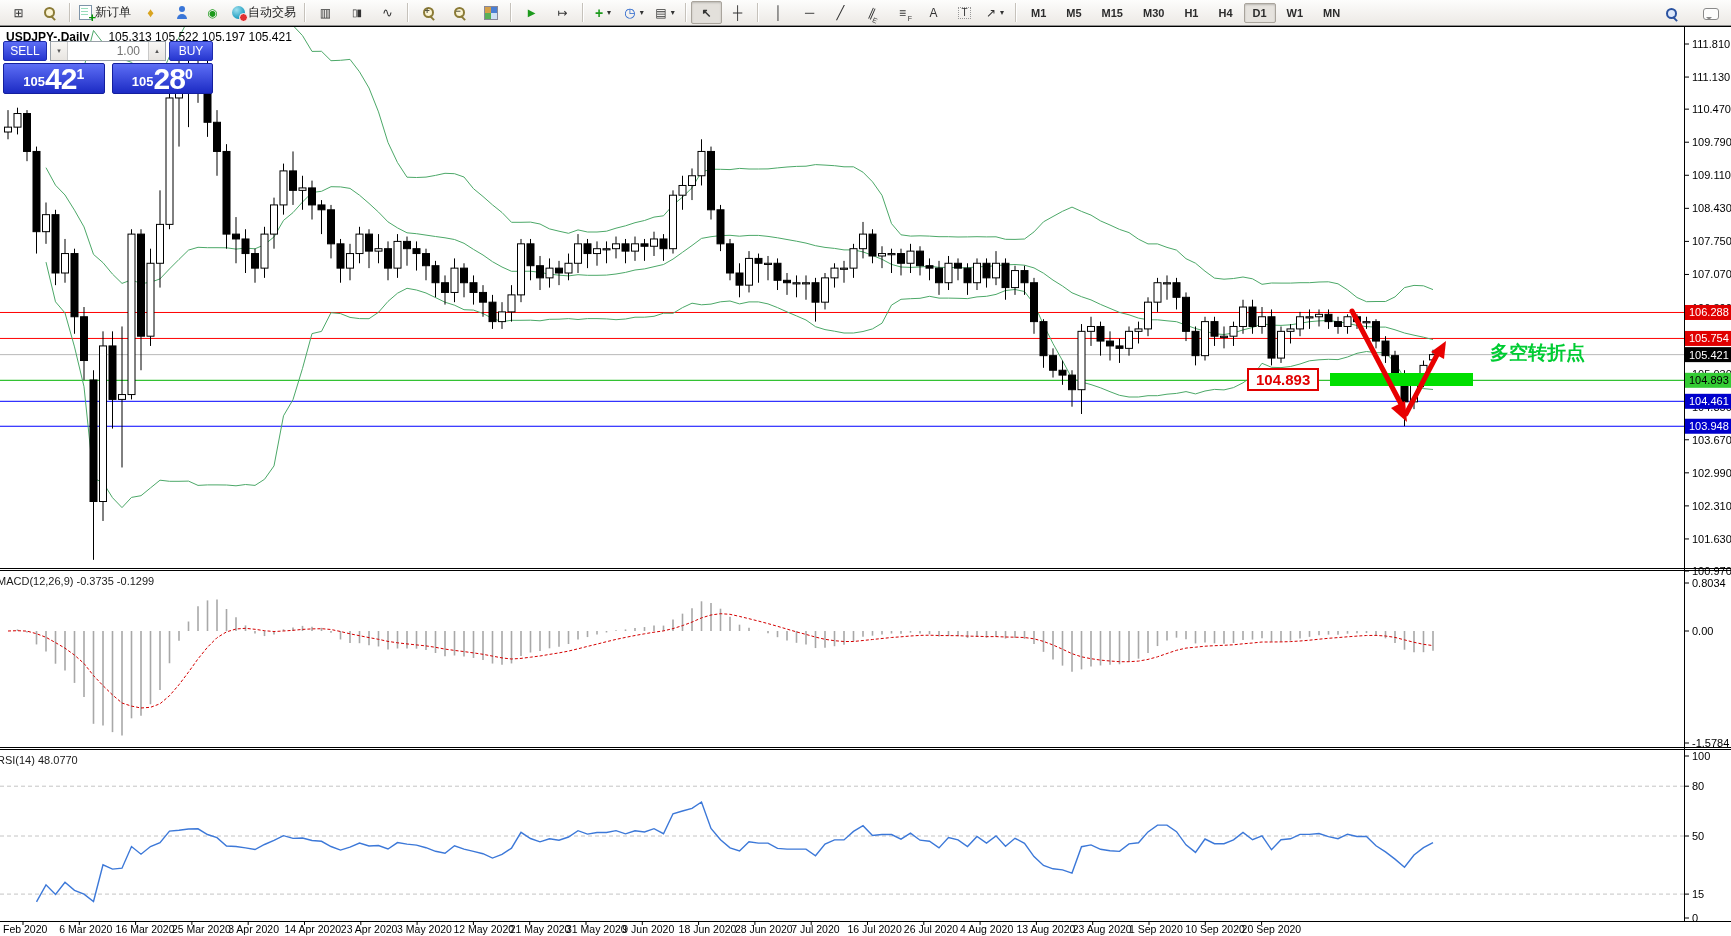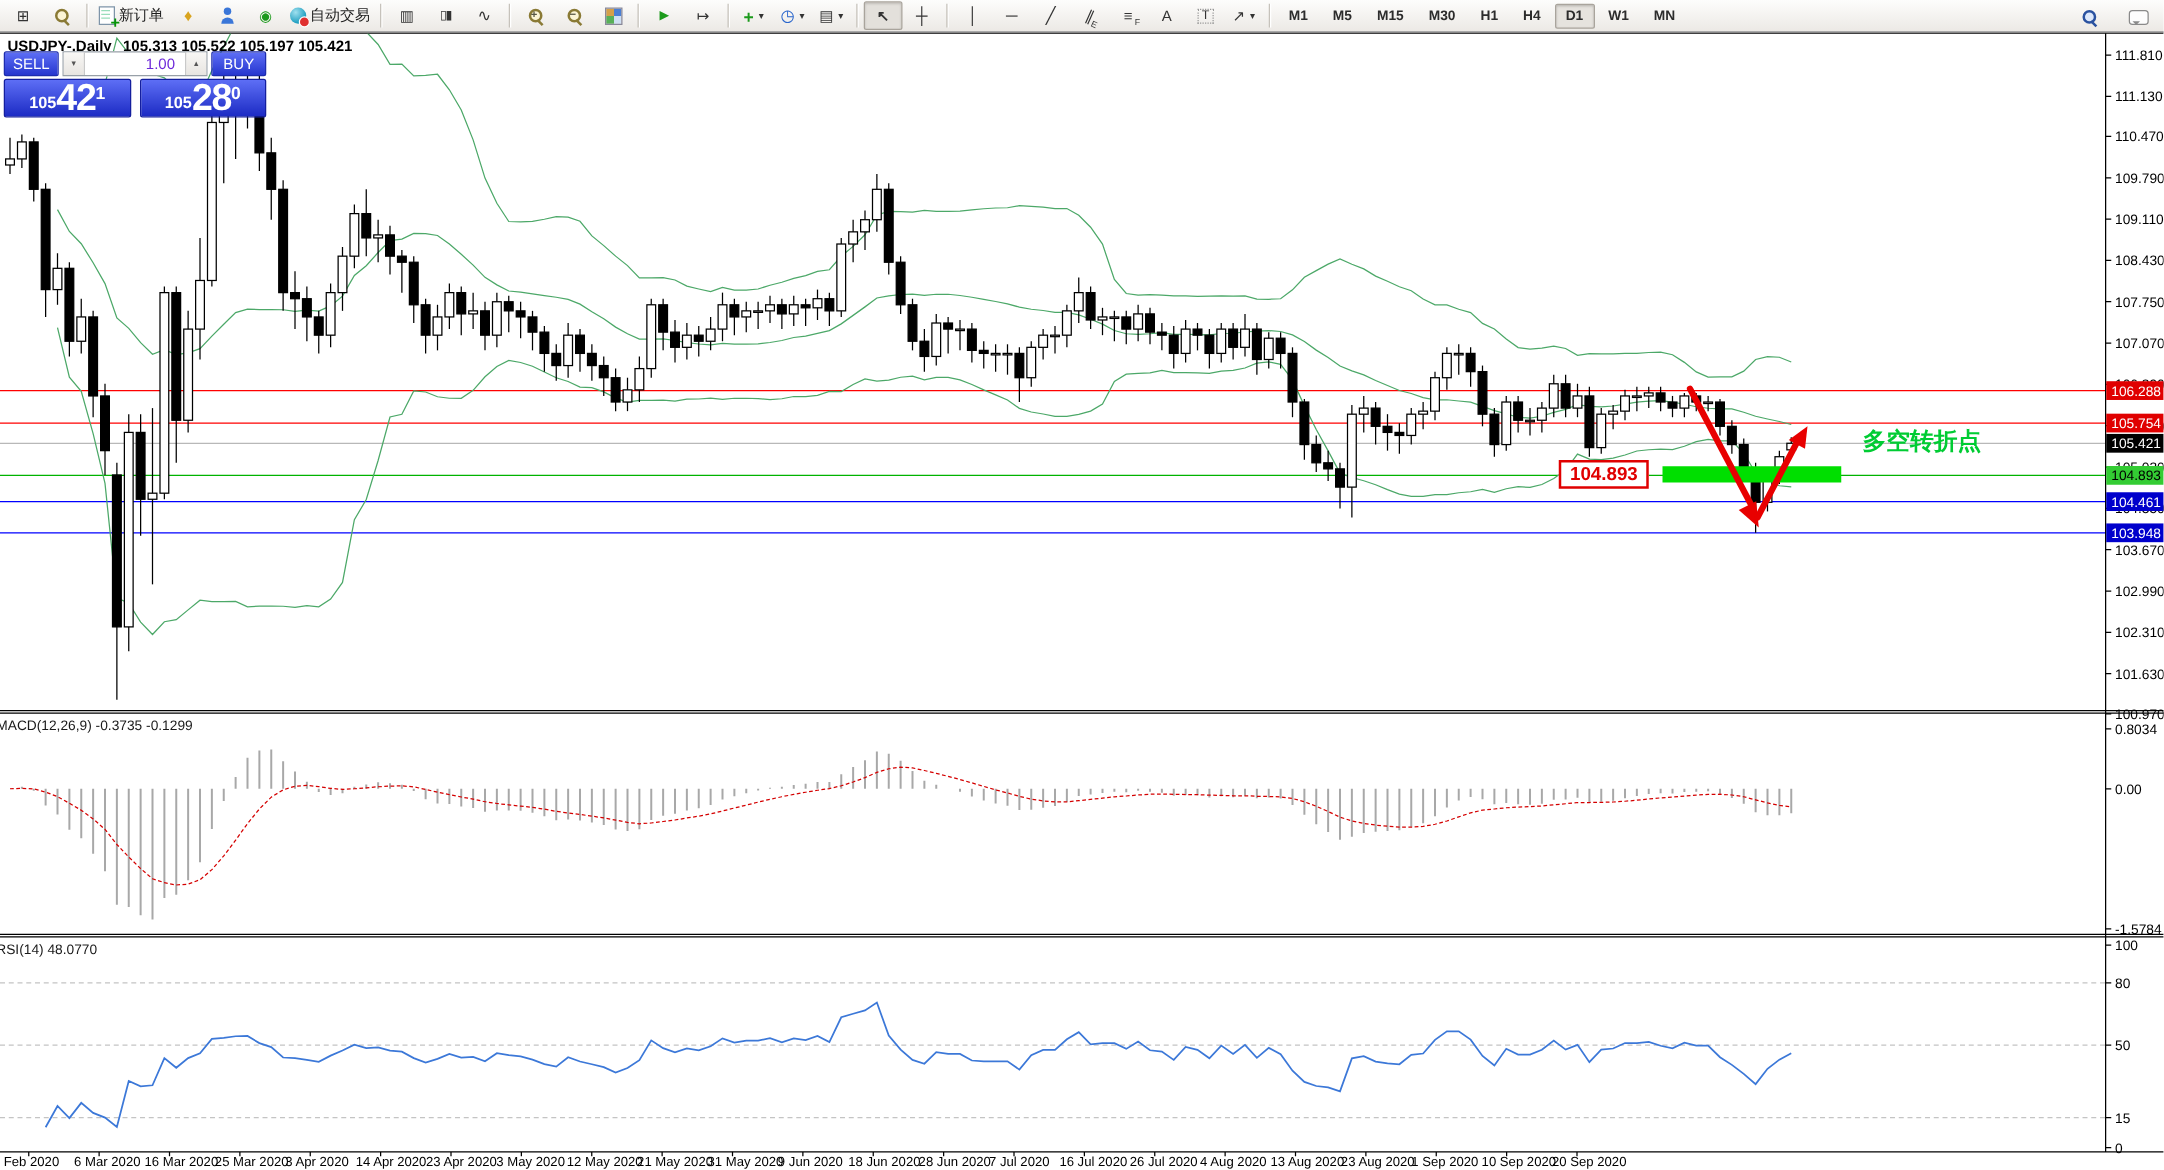--- a/index.html
+++ b/index.html
@@ -43,33 +43,33 @@
   .ic-chat::after{content:"";position:absolute;left:2px;bottom:-4px;border:3px solid transparent;border-top-color:#8a8a8a;}
   .ic-channel{position:relative;}
   .ic-channel::after{content:"E";position:absolute;right:-5px;bottom:-3px;font-size:7px;color:#333;}
   .ic-fibo{position:relative;}
   .ic-fibo::after{content:"F";position:absolute;right:-6px;bottom:-3px;font-size:7px;color:#333;}
   .ic-label-t{border:1px dotted #999;padding:0 2px;}
 
   
   #chart-svg{position:absolute;left:0;top:0;z-index:1;}
   #chart-title{position:absolute;left:6px;top:30px;z-index:10;font-size:12px;font-weight:bold;color:#000;letter-spacing:0;}
-  #chart-title .sp{margin-left:9px;font-weight:bold;}
+  #chart-title .sp{margin-left:19px;font-weight:normal;}
   .pane-label{position:absolute;left:2px;z-index:10;font-size:11px;color:#1a1a1a;background:transparent;}
   #macd-label{top:575px;} #rsi-label{top:754px;}
 
   #oneclick{position:absolute;left:3px;top:41px;width:210px;z-index:20;}
   .oc-row1{display:flex;height:20px;justify-content:center;}
   .btn-sell,.btn-buy{width:44px;background:linear-gradient(#5d6ef5,#2636cf);color:#fff;font-size:12px;
     display:flex;align-items:center;justify-content:center;border:1px solid #1d2cae;border-radius:2px;box-sizing:border-box;}
   .stepper{flex:1;display:flex;border:1px solid #98a0a8;background:#fff;margin:0 3px;box-sizing:border-box;}
   .step-btn{width:16px;background:linear-gradient(#f8f7f5,#e8e5e1);display:flex;align-items:center;justify-content:center;
     font-size:7px;color:#555;border-left:1px solid #c9c9c9;border-right:1px solid #c9c9c9;}
   .step-btn:first-child{border-left:none;} .step-btn:last-child{border-right:none;}
-  .vol{flex:1;display:flex;align-items:center;justify-content:flex-end;padding-right:8px;font-size:12px;color:#6d28d9;}
+  .vol{flex:1;display:flex;align-items:center;justify-content:flex-end;padding-right:8px;font-size:12px;color:#737373;}
   .oc-row2{display:flex;gap:7px;margin-top:2px;height:31px;}
   .pricebox{flex:1;background:linear-gradient(#5d6ef5,#1c2bc4);border:1px solid #141f9e;border-radius:2px;color:#fff;
     display:flex;align-items:flex-end;justify-content:center;padding-bottom:1px;box-sizing:border-box;}
   .p-small{font-size:13px;font-weight:bold;margin-bottom:3px;}
   .p-big{font-size:30px;font-weight:bold;line-height:.88;letter-spacing:-1px;}
   .p-sup{font-size:14px;font-weight:bold;align-self:flex-start;margin-top:2px;}
 
   #level-label{position:absolute;left:1247px;top:368px;z-index:12;border:2px solid #e00000;background:#fff;
     color:#e00000;font-size:15px;font-weight:bold;padding:1px 7px;line-height:17px;}
 </style>

